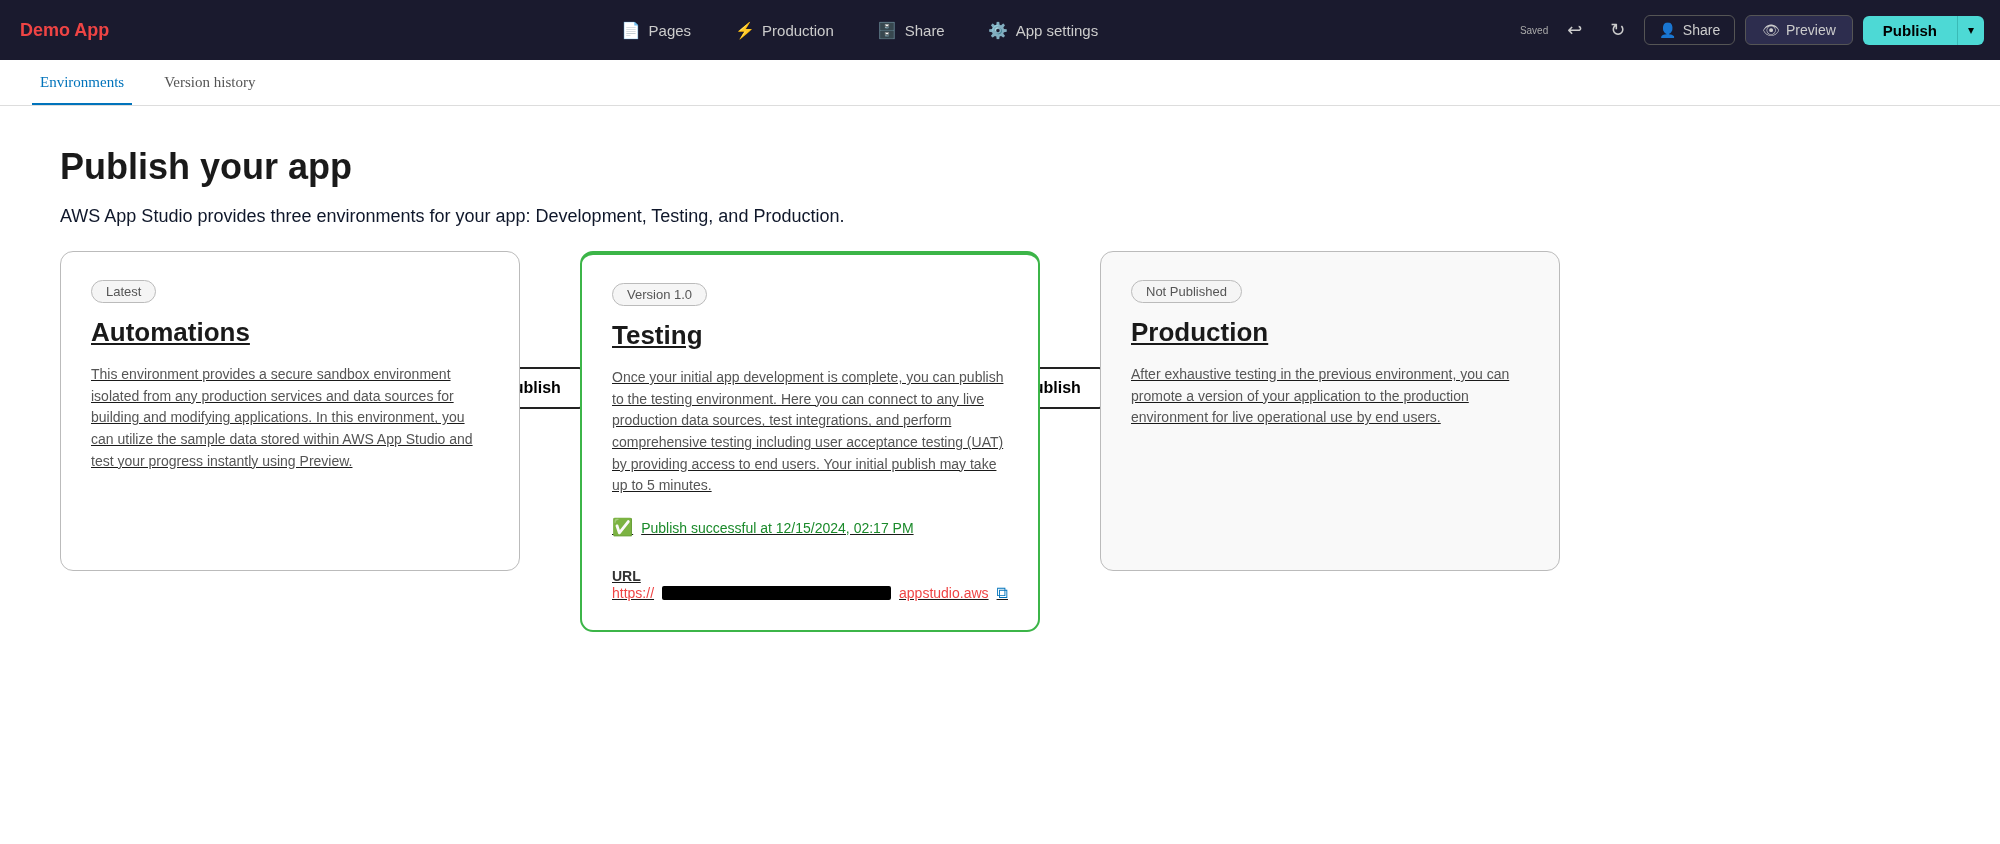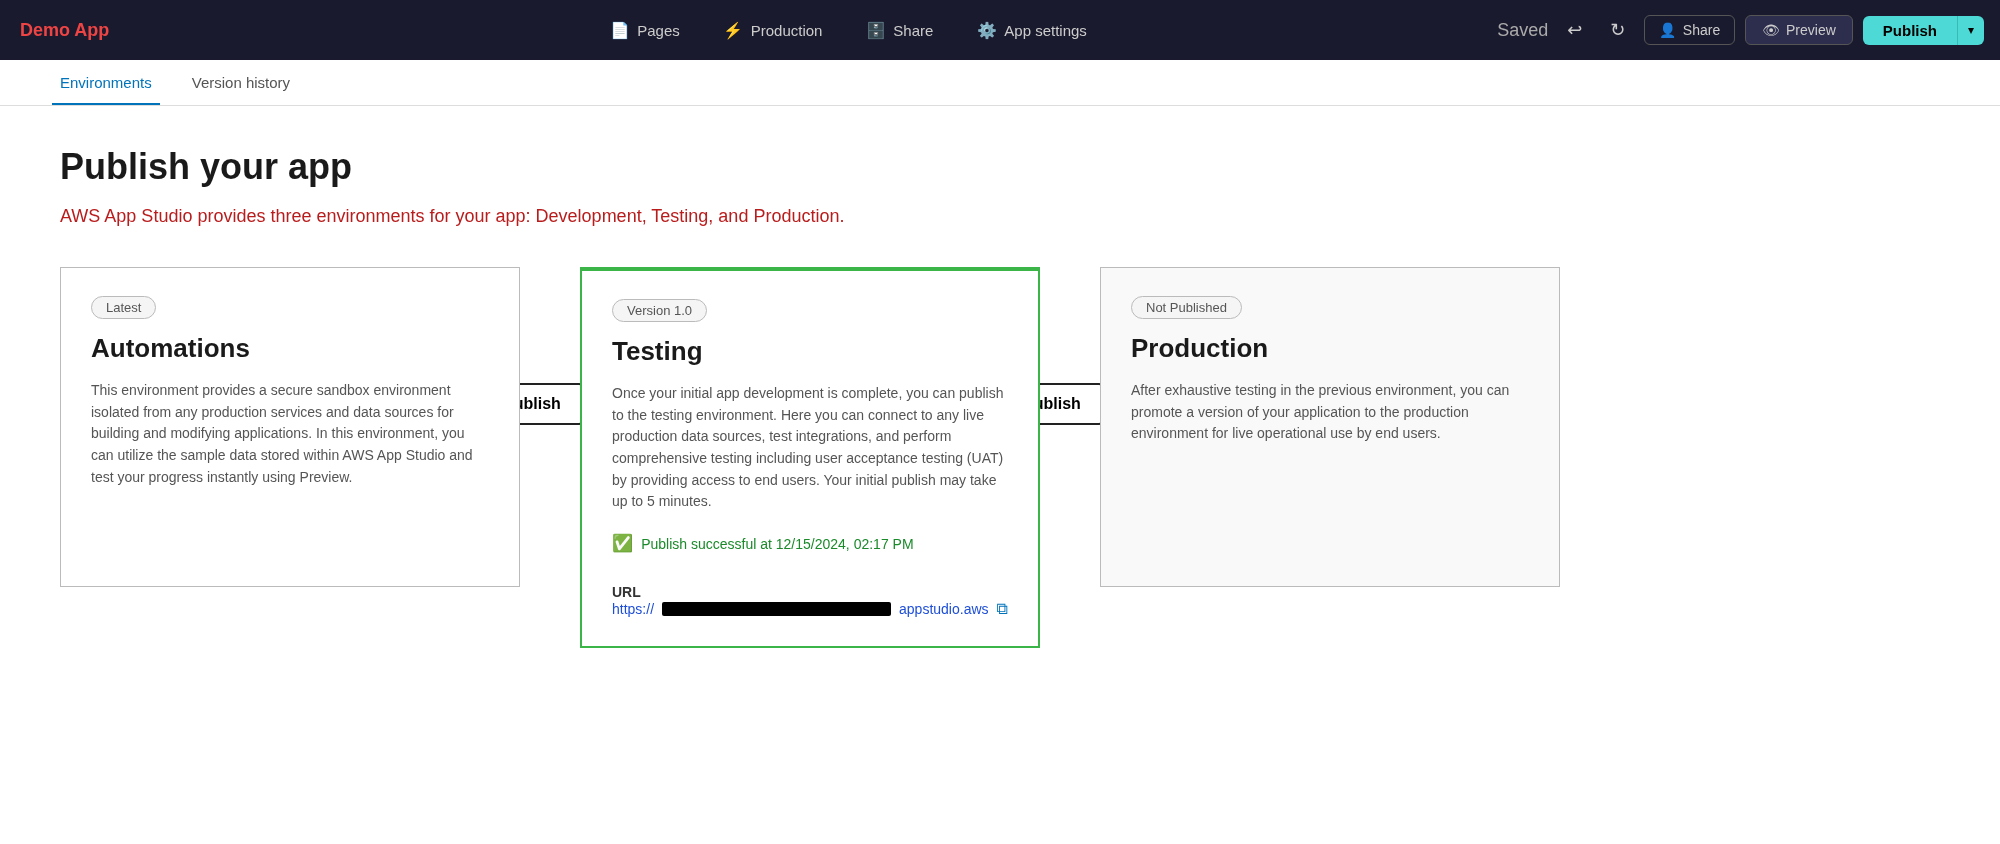--- a/index.html
+++ b/index.html
@@ -22,21 +22,21 @@
     .nav-item {
       display: flex; align-items: center; gap: 7px;
       color: #ccc; padding: 8px 18px; border-radius: 6px;
       cursor: pointer; font-size: 15px;
       transition: background 0.15s;
     }
     .nav-icon { font-size: 16px; }
     .topnav-right {
       display: flex; align-items: center; gap: 10px; padding-right: 16px;
     }
-    .saved-label { color: #aaa; font-size: 18px; }
+    .saved-label { color: #aaa; font-size: 10px; }
     .icon-btn {
       background: none; border: 1px solid transparent; color: #ccc;
       border-radius: 6px; padding: 6px 8px; cursor: pointer; font-size: 18px;
       transition: background 0.15s;
     }
     .share-btn {
       display: flex; align-items: center; gap: 6px;
       background: none; border: 1px solid #555; color: #ccc;
       border-radius: 6px; padding: 6px 14px; cursor: pointer; font-size: 14px;
     }
@@ -53,54 +53,55 @@
     }
     .publish-dropdown {
       background: #4dd9d5; border: none; border-left: 1px solid #3abab6; color: #000;
       padding: 6px 10px; cursor: pointer; border-radius: 0 6px 6px 0; font-size: 12px;
     }
 
     
     .tabs-bar {
       display: flex; align-items: flex-end;
       border-bottom: 1px solid #ddd;
-      padding: 0 52px; background: #fff;
+      padding: 0 32px; background: #fff; font-family: Liberation Serif, serif;
     }
     .tab {
       padding: 14px 8px 12px;
       font-size: 15px; cursor: pointer; color: #555;
       border-bottom: 2px solid transparent;
       margin-right: 24px;
     }
     .tab.active {
       color: #0073bb; border-bottom: 2px solid #0073bb; font-weight: 500;
     }
 
     
     .main-content {
       padding: 40px 60px 60px;
       max-width: 1600px;
     }
     .page-title {
       font-size: 36px; font-weight: 800; margin-bottom: 18px;
     }
     .page-subtitle {
-      font-size: 18px; color: #b91c1c; margin-bottom: 40px;
+      font-size: 18px; color: #0f172a; margin-bottom: 24px;
     }
 
     
     .env-row {
       display: flex; align-items: flex-start; gap: 0;
     }
     .env-card {
-      background: #fff; border: 1px solid #bbb; border-radius: 0;
+      background: #fff; border: 1px solid #bbb; border-radius: 13px;
       padding: 28px 30px 28px;
       width: 460px; min-height: 320px;
       position: relative;
       flex-shrink: 0;
+      text-decoration: underline;
     }
     .env-card.testing {
       border: 2px solid #3cb548;
       border-top: 4px solid #3cb548;
     }
     .env-card.production {
       background: #f9f9f9;
     }
     .env-badge {
       display: inline-block;
@@ -140,21 +141,21 @@
     .url-section {
       margin-top: 30px; padding-left: 0;
     }
     .url-label {
       font-size: 14px; font-weight: 600; color: #333; 
     }
     .url-row {
       display: flex; align-items: center; gap: 8px;
     }
     .url-text {
-      color: #1d4ed8; font-size: 14px;
+      color: #ef4444; font-size: 14px;
     }
     .url-redacted {
       display: inline-block;
       background: #000; color: #000;
       width: 260px; height: 14px;
       vertical-align: middle; border-radius: 2px;
     }
     .copy-icon {
       cursor: pointer; color: #0073bb; font-size: 16px;
     }

